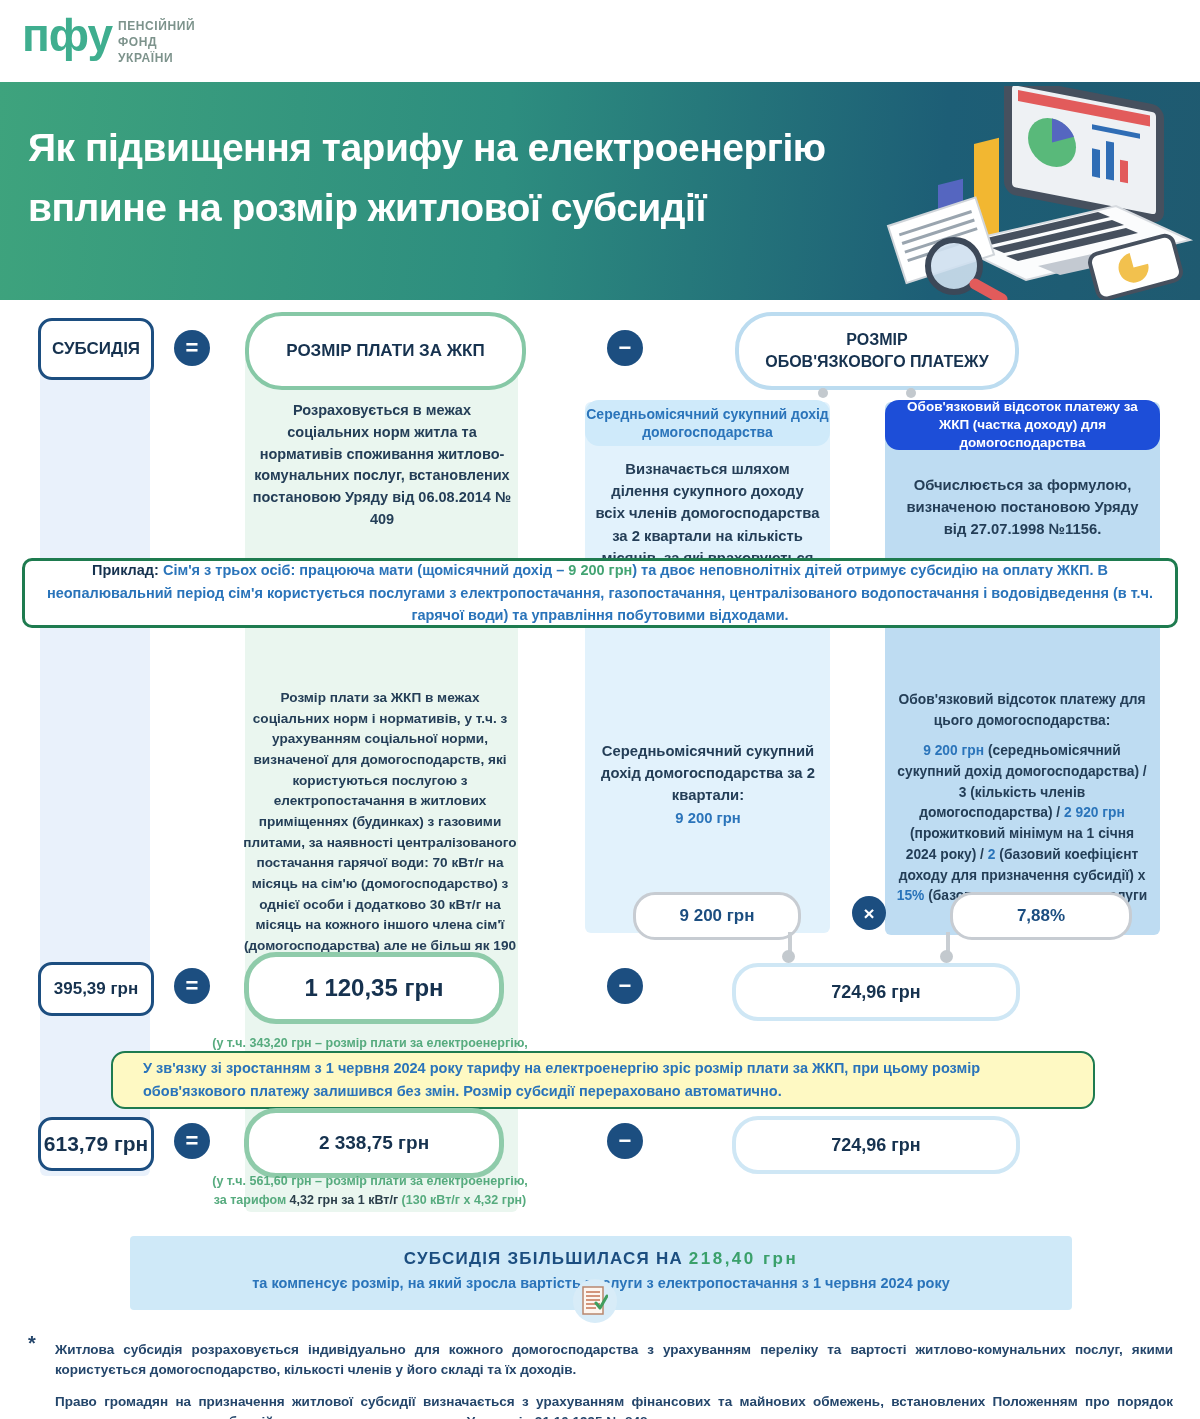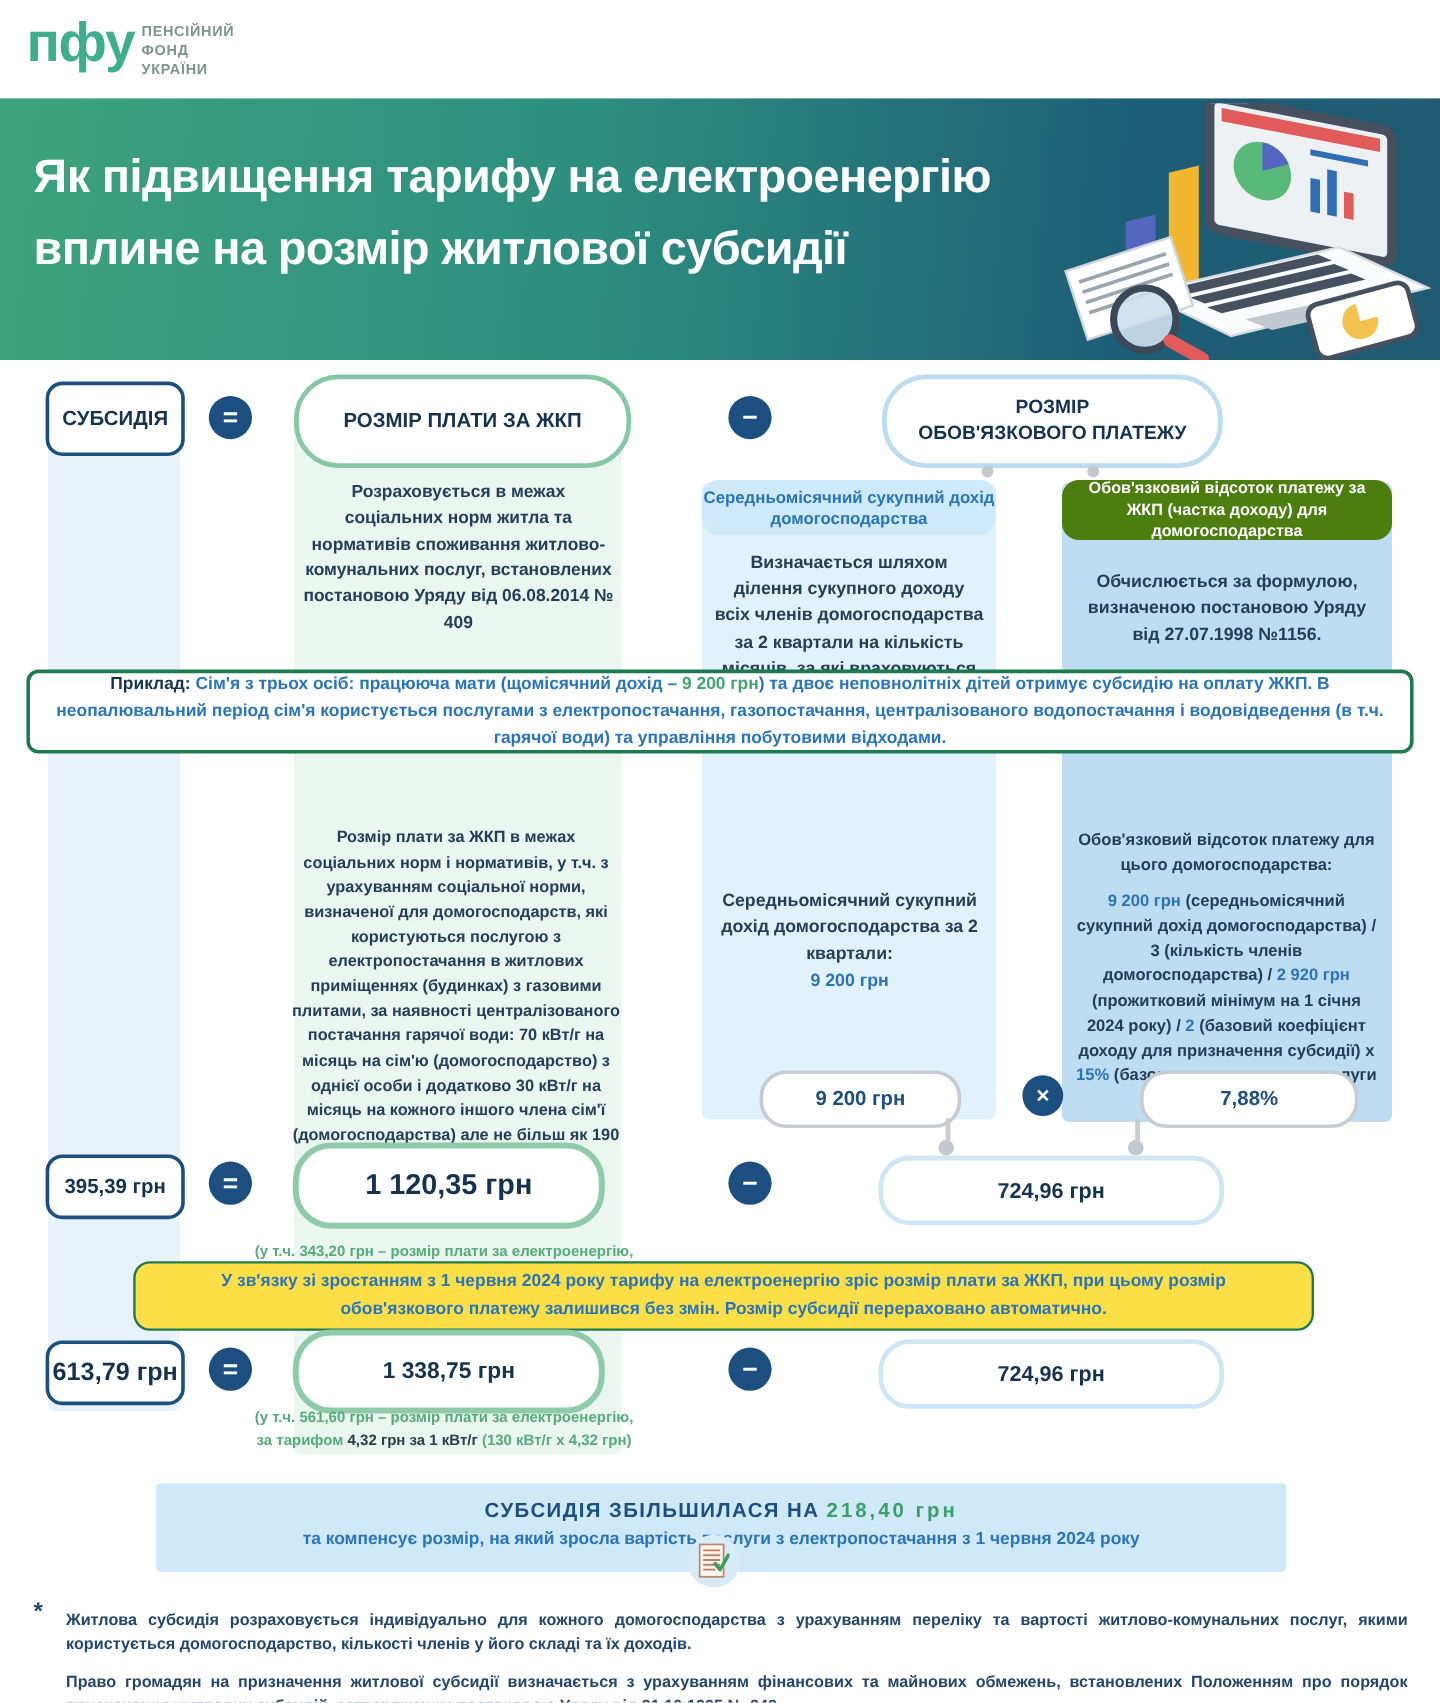--- a/index.html
+++ b/index.html
@@ -20,29 +20,29 @@
   .navy-box{background:#fff;border:3px solid #1c4e80;border-radius:14px;display:flex;align-items:center;justify-content:center;font-weight:700;color:#16324f;}
   .op{background:#1c4e80;border-radius:50%;color:#fff;display:flex;align-items:center;justify-content:center;font-weight:700;font-size:22px;line-height:1;}
   .pill{background:#fff;display:flex;align-items:center;justify-content:center;text-align:center;font-weight:700;color:#16324f;}
   .pill-green{border:4px solid #86c8a6;border-radius:37px;}
   .pill-lblue{border:4px solid #bcdcf0;border-radius:37px;}
   .pill-gray{border:3px solid #c7ccd2;border-radius:22px;}
   .pill-blueline{border:4px solid #cfe7f5;border-radius:26px;}
   .pill-greenthick{border:5px solid #8fcbaa;border-radius:32px;}
 
   .colhead-light{background:#cfeafa;border-radius:14px;display:flex;align-items:center;justify-content:center;text-align:center;color:#2a74ba;font-weight:700;font-size:14px;line-height:1.3;}
-  .colhead-dark{background:#4d7c0f;border-radius:14px;display:flex;align-items:center;justify-content:center;text-align:center;color:#fff;font-weight:700;font-size:13.5px;line-height:1.35;}
+  .colhead-dark{background:#1d4ed8;border-radius:14px;display:flex;align-items:center;justify-content:center;text-align:center;color:#fff;font-weight:700;font-size:13.5px;line-height:1.35;}
 
   .body-txt{color:#243e57;font-weight:700;text-align:center;line-height:1.5;}
   .blue-txt{color:#2a74ba;}
   .green-txt{color:#43a473;}
 
   .example-box{background:#fff;border:3px solid #1e7b4f;border-radius:10px;display:flex;align-items:center;justify-content:center;text-align:center;padding:22px 18px;box-sizing:border-box;font-size:14.5px;font-weight:700;line-height:1.55;}
   .banner-pill{background:#fff;border:2.5px solid #2e8b57;border-radius:24px;display:flex;align-items:center;justify-content:center;text-align:center;color:#2a74ba;font-weight:700;font-size:14.5px;box-sizing:border-box;padding:4px 16px;}
-  .banner-rect{background:#fde047;border:2.5px solid #1e7b4f;border-radius:14px;display:flex;align-items:center;justify-content:center;text-align:center;color:#2a74ba;font-weight:700;font-size:14.5px;line-height:1.6;box-sizing:border-box;padding:4px 30px;}
+  .banner-rect{background:#fef9c3;border:2.5px solid #1e7b4f;border-radius:14px;display:flex;align-items:center;justify-content:center;text-align:left;color:#2a74ba;font-weight:700;font-size:14.5px;line-height:1.6;box-sizing:border-box;padding:4px 30px;}
 
   .note{font-size:12.5px;font-weight:700;text-align:center;line-height:1.55;color:#56ab7e;}
   .note .dark{color:#2b3e4a;}
 
   .conn-line{background:#c9ced3;}
   .conn-dot{background:#c3c9ce;border-radius:50%;}
 
   .summary{background:#cfe9f8;border-radius:4px;text-align:center;box-sizing:border-box;padding-top:13px;}
   .summary-title{font-size:17px;font-weight:800;color:#1c4e80;letter-spacing:1.2px;}
   .summary-title .val{color:#3aa06b;letter-spacing:2.5px;}
@@ -194,21 +194,21 @@
     <span style="display:block;">(у т.ч. 343,20 грн – розмір плати за електроенергію,</span>
     <span>за тарифом </span><span class="dark">2,64 грн за 1 кВт/г</span><span> (130 кВт/г х 2,64 грн)</span>
   </div>
 
   <div class="abs banner-rect" style="left:111px;top:1051px;width:984px;height:58px;">У зв'язку зі зростанням з 1 червня 2024 року тарифу на електроенергію зріс розмір плати за ЖКП, при цьому розмір обов'язкового платежу залишився без змін. Розмір субсидії перераховано автоматично.</div>
 
   <div class="abs navy-box" style="left:38px;top:1117px;width:110px;height:48px;font-size:21px;border-width:3.5px;">613,79 грн</div>
   <div class="abs op" style="left:174px;top:1123px;width:36px;height:36px;">
     <span>=</span>
   </div>
-  <div class="abs pill pill-greenthick" style="left:244px;top:1108px;width:250px;height:60px;font-size:19px;">1 338,75 грн</div>
+  <div class="abs pill pill-greenthick" style="left:244px;top:1108px;width:250px;height:60px;font-size:19px;">2 338,75 грн</div>
   <div class="abs op" style="left:607px;top:1123px;width:36px;height:36px;">
     <span>−</span>
   </div>
   <div class="abs pill pill-blueline" style="left:732px;top:1116px;width:280px;height:50px;font-size:18px;">724,96 грн</div>
 
   <div class="abs note" style="left:205px;top:1172px;width:330px;">
     <span style="display:block;">(у т.ч. 561,60 грн – розмір плати за електроенергію,</span>
     <span>за тарифом </span><span class="dark">4,32 грн за 1 кВт/г</span><span> (130 кВт/г х 4,32 грн)</span>
   </div>
 

